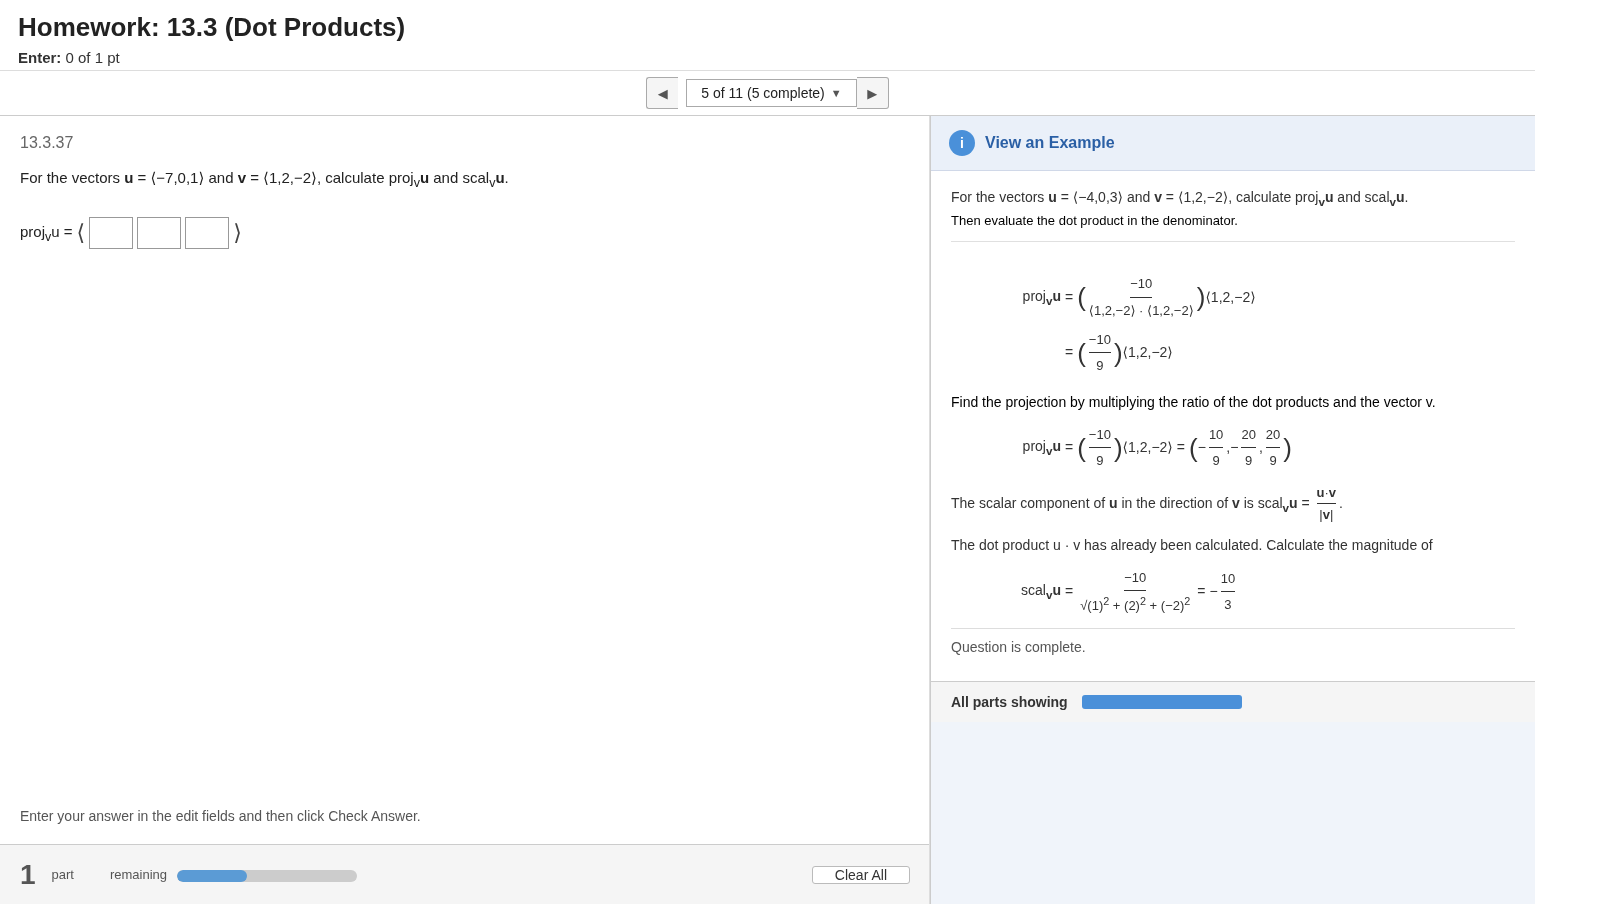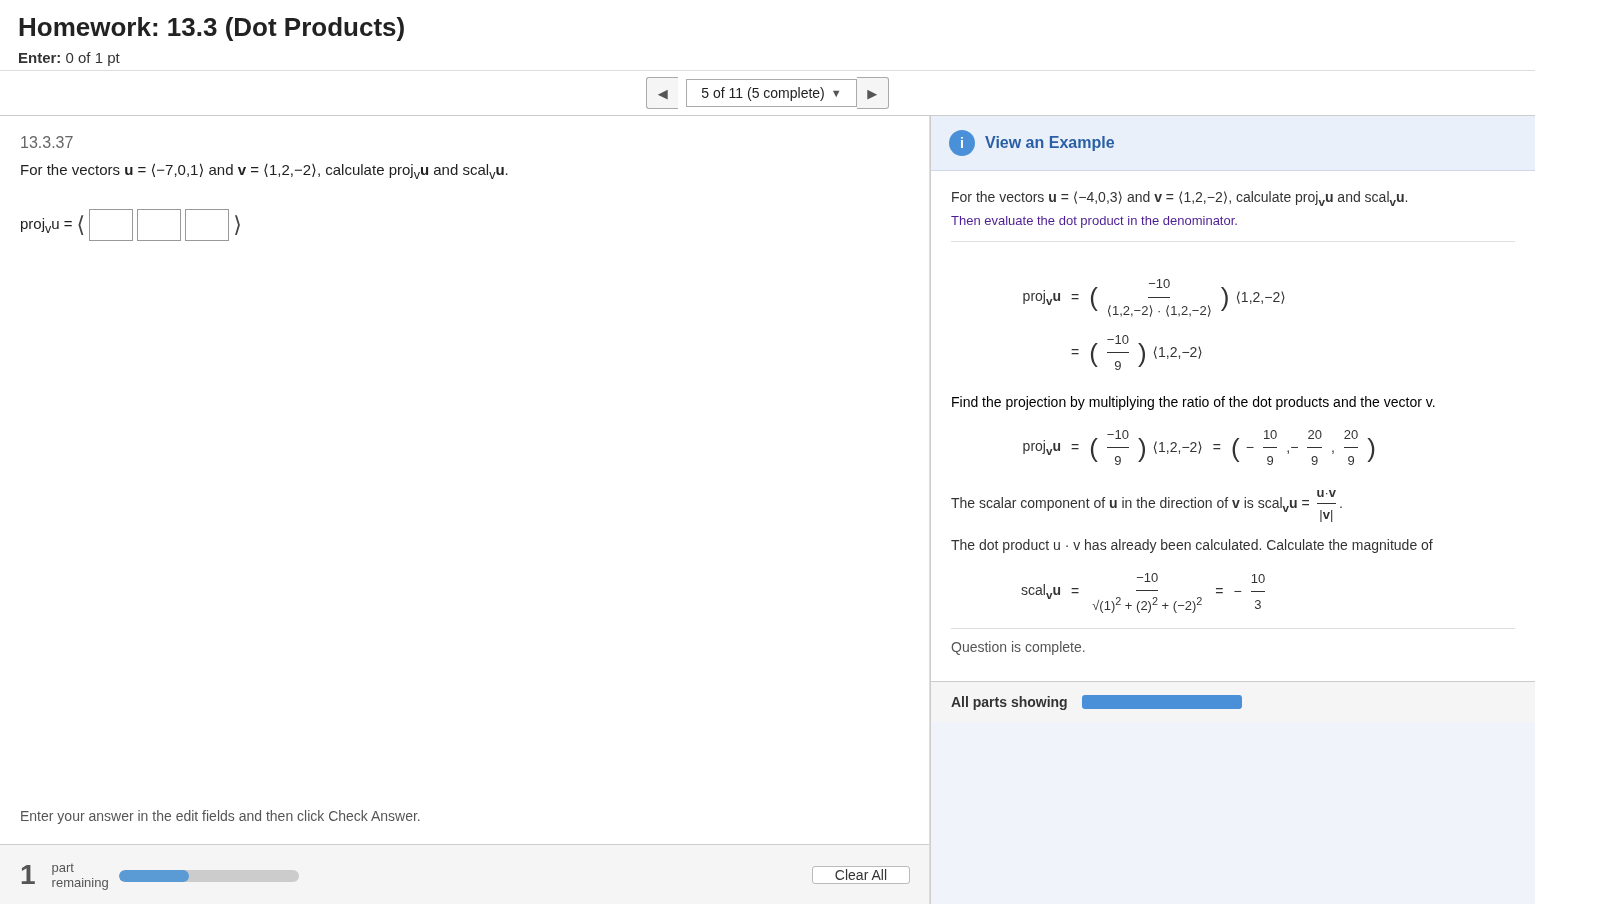--- a/index.html
+++ b/index.html
@@ -19,52 +19,52 @@
     #nav-prev { border-right: none; border-radius: 3px 0 0 3px; }
     #nav-next { border-left: none; border-radius: 0 3px 3px 0; }
     #nav-status { border: 1px solid #aaa; padding: 5px 14px; font-size: 14px; background: #fff; display: flex; align-items: center; gap: 6px; margin-left: 8px; }
     #nav-dropdown-icon { font-size: 11px; color: #555; }
 
     
     #main-content { display: flex; flex: 1; overflow: hidden; }
 
     
     #left-panel { flex: 0 0 930px; padding: 18px 20px; border-right: 1px solid #ddd; position: relative; overflow-y: auto; }
-    #problem-number { font-size: 16px; color: #666; margin-bottom: 6px; }
+    #problem-number { font-size: 16px; color: #666; margin-bottom: 14px; }
     #problem-statement { font-size: 15px; margin-bottom: 24px; line-height: 1.6; }
     #problem-statement b { font-weight: bold; }
 
     
     #answer-area { display: flex; align-items: center; gap: 4px; margin-bottom: 20px; font-size: 15px; }
     .answer-input { width: 44px; height: 32px; border: 1px solid #999; text-align: center; font-size: 14px; background: #fff; }
     .angle-bracket { font-size: 22px; color: #444; line-height: 1; }
 
     
     #instruction { position: absolute; bottom: 80px; left: 20px; font-size: 14px; color: #555; }
 
     
     #bottom-bar { position: absolute; bottom: 0; left: 0; width: 930px; height: 60px; background: #f5f5f5; border-top: 1px solid #ccc; display: flex; align-items: center; padding: 0 20px; justify-content: space-between; }
     #part-info { display: flex; align-items: center; gap: 10px; }
     #part-number { font-size: 28px; font-weight: bold; color: #555; margin-right: 6px; }
-    #part-label { display: flex; flex-direction: column; font-size: 13px; color: #555; }
+    #part-label { display: flex; font-size: 13px; color: #555; gap: 36px; }
     #progress-bar-container { width: 180px; height: 12px; background: #ccc; border-radius: 6px; overflow: hidden; margin-top: 2px; }
     #progress-bar-fill { width: 70px; height: 100%; background: #5b9bd5; border-radius: 6px; }
     #clear-all-btn { padding: 0 22px; font-size: 14px; background: #fff; border: 1px solid #bbb; border-radius: 3px; cursor: pointer; color: #333; }
 
     
     #right-panel { flex: 1; background: #f0f4fa; overflow-y: auto; border-left: 1px solid #ccc; }
     #view-example-header { display: flex; align-items: center; gap: 10px; padding: 14px 18px; background: #eaf0f9; border-bottom: 1px solid #d0d8e8; }
     #info-icon { width: 26px; height: 26px; background: #4a90d9; border-radius: 50%; display: flex; align-items: center; justify-content: center; color: white; font-weight: bold; font-size: 14px; flex-shrink: 0; }
     #view-example-label { font-size: 16px; color: #2a5fa5; font-weight: 600; }
 
     #example-content { padding: 16px 20px; background: #fff; }
     #example-problem { font-size: 14px; margin-bottom: 30px; color: #333; line-height: 1.5; border-bottom: 1px solid #e0e0e0; padding-bottom: 10px; }
 
     .math-block { margin: 10px 0 10px 40px; font-size: 14px; color: #333; line-height: 1.8; }
-    .math-line { display: flex; align-items: center; gap: 6px; margin-bottom: 6px; }
+    .math-line { display: flex; align-items: center; margin-bottom: 6px; }
     .math-label { min-width: 70px; text-align: right; color: #333; font-size: 14px; }
     .equals { margin: 0 4px; }
 
     .fraction { display: inline-flex; flex-direction: column; align-items: center; vertical-align: middle; margin: 0 3px; }
     .fraction .num { border-bottom: 1px solid #333; padding-bottom: 1px; text-align: center; font-size: 13px; }
     .fraction .den { padding-top: 1px; text-align: center; font-size: 13px; }
 
     #explanation-text { font-size: 14px; color: #000000; margin: 14px 0 8px 0; line-height: 1.5; }
     #explanation-text2 { font-size: 14px; color: #333; margin: 10px 0 8px 0; line-height: 1.5; }
     #explanation-text3 { font-size: 14px; color: #333; margin: 10px 0 8px 0; line-height: 1.5; }
@@ -136,21 +136,21 @@
 
       <div id="view-example-header">
         <div id="info-icon">i</div>
         <span id="view-example-label">View an Example</span>
       </div>
 
       <div id="example-content">
 
         <div id="example-problem">
           For the vectors <b>u</b> = ⟨−4,0,3⟩ and <b>v</b> = ⟨1,2,−2⟩, calculate proj<sub><b>v</b></sub><b>u</b> and scal<sub><b>v</b></sub><b>u</b>.<br>
-          <span style="color:#4c1d95; font-size:13px;">Then evaluate the dot product in the denominator.</span>
+          <span style="color:#000000; font-size:13px;">Then evaluate the dot product in the denominator.</span>
         </div>
 
         <div class="math-block">
           <div class="math-line">
             <span class="math-label">proj<sub><b>v</b></sub><b>u</b></span>
             <span class="equals">=</span>
             <span class="big-paren">(</span>
             <span class="fraction">
               <span class="num">−10</span>
               <span class="den">⟨1,2,−2⟩ · ⟨1,2,−2⟩</span>

